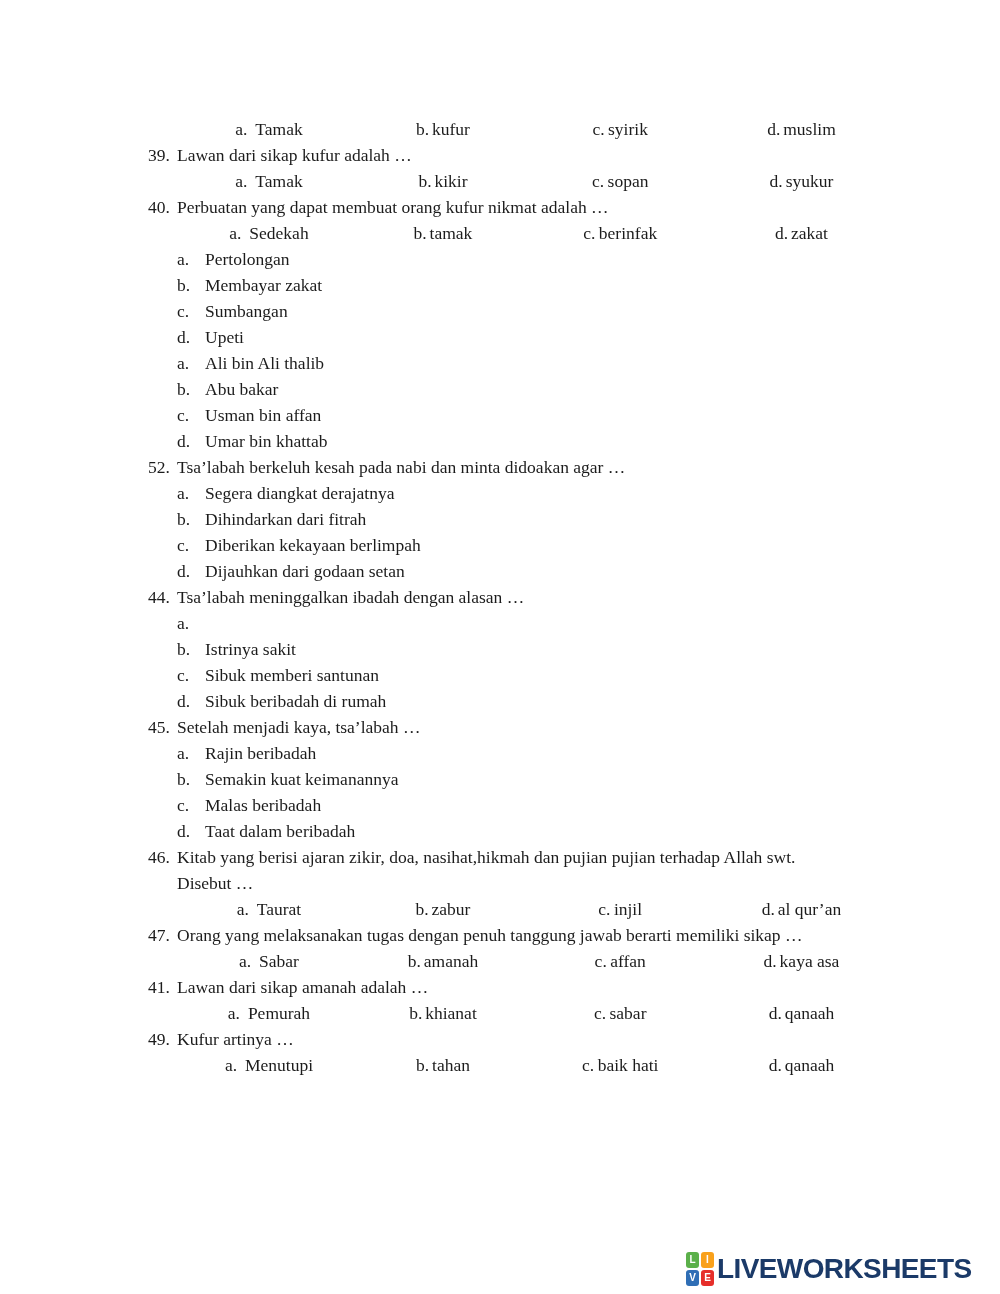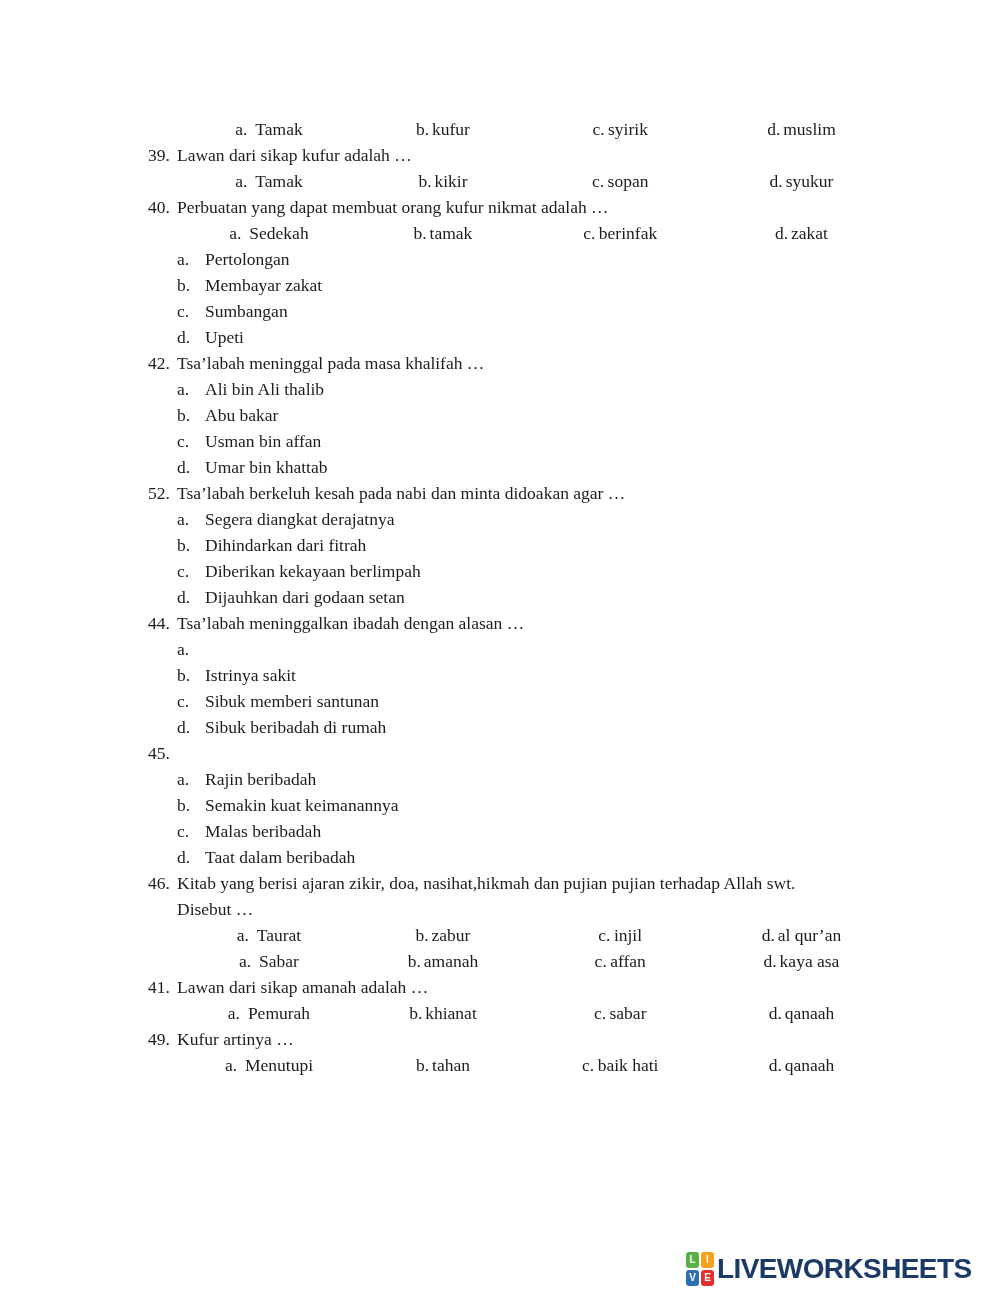--- a/index.html
+++ b/index.html
@@ -109,24 +109,20 @@
         <span>Membayar zakat</span>
       </div>
       <div class="q-line opt-stacked">
         <span class="opt-letter wide">c.</span>
         <span>Sumbangan</span>
       </div>
       <div class="q-line opt-stacked">
         <span class="opt-letter wide">d.</span>
         <span>Upeti</span>
       </div>
-      <div class="q-line">
-        <span class="q-num">42.</span>
-        <span class="q-text">Tsa’labah meninggal pada masa khalifah …</span>
-      </div>
       <div class="q-line opt-stacked">
         <span class="opt-letter wide">a.</span>
         <span>Ali bin Ali thalib</span>
       </div>
       <div class="q-line opt-stacked">
         <span class="opt-letter wide">b.</span>
         <span>Abu bakar</span>
       </div>
       <div class="q-line opt-stacked">
         <span class="opt-letter wide">c.</span>
@@ -170,20 +166,21 @@
       <div class="q-line opt-stacked">
         <span class="opt-letter wide">c.</span>
         <span>Sibuk memberi santunan</span>
       </div>
       <div class="q-line opt-stacked">
         <span class="opt-letter wide">d.</span>
         <span>Sibuk beribadah di rumah</span>
       </div>
       <div class="q-line">
         <span class="q-num">45.</span>
+        <span class="q-text">Setelah menjadi kaya, tsa’labah …</span>
       </div>
       <div class="q-line opt-stacked">
         <span class="opt-letter wide">a.</span>
         <span>Rajin beribadah</span>
       </div>
       <div class="q-line opt-stacked">
         <span class="opt-letter wide">b.</span>
         <span>Semakin kuat keimanannya</span>
       </div>
       <div class="q-line opt-stacked">
@@ -200,20 +197,24 @@
       </div>
       <div class="q-line">
         <span class="q-num"></span>
         <span class="q-text">Disebut …</span>
       </div>
       <div class="opt-inline">
         <span><span class="opt-letter wide">a.</span><span>Taurat</span></span>
         <span><span class="opt-letter">b.</span><span>zabur</span></span>
         <span><span class="opt-letter">c.</span><span>injil</span></span>
         <span><span class="opt-letter">d.</span><span>al qur’an</span></span>
+      </div>
+      <div class="q-line">
+        <span class="q-num">47.</span>
+        <span class="q-text">Orang yang melaksanakan tugas dengan penuh tanggung jawab berarti memiliki sikap …</span>
       </div>
       <div class="opt-inline">
         <span><span class="opt-letter wide">a.</span><span>Sabar</span></span>
         <span><span class="opt-letter">b.</span><span>amanah</span></span>
         <span><span class="opt-letter">c.</span><span>affan</span></span>
         <span><span class="opt-letter">d.</span><span>kaya asa</span></span>
       </div>
       <div class="q-line">
         <span class="q-num">41.</span>
         <span class="q-text">Lawan dari sikap amanah adalah …</span>

